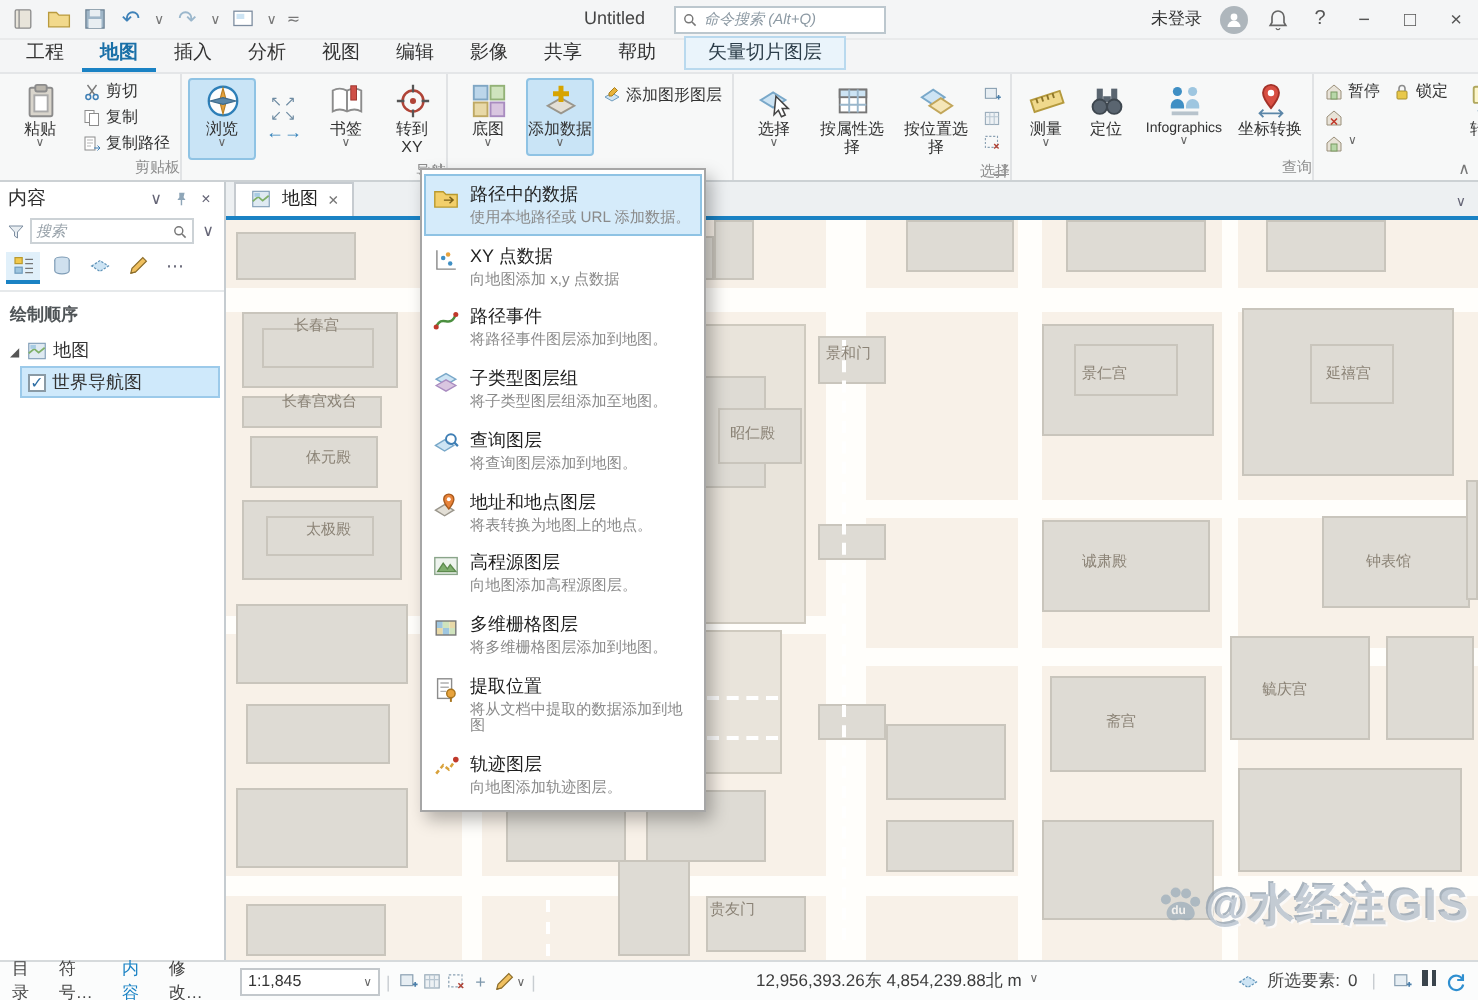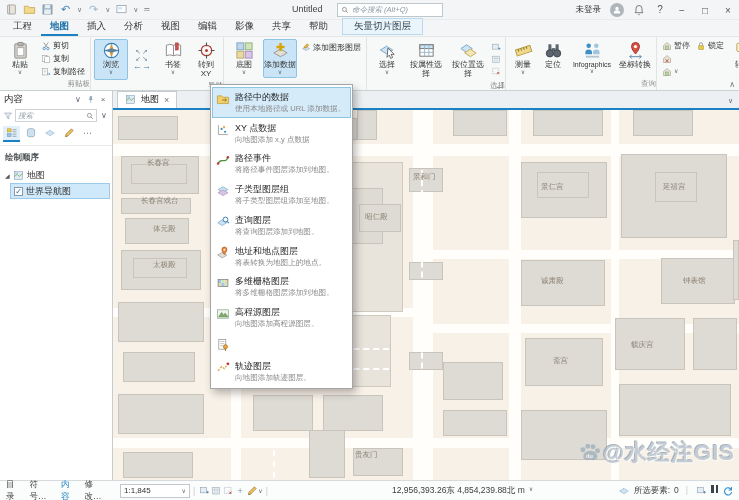--- a/index.html
+++ b/index.html
@@ -88,21 +88,21 @@
 .wmtext{font-size:22px;font-weight:bold;letter-spacing:1px;color:#b6c2cf;text-shadow:1px 1px 0 #fcfcfc,-1px -1px 0 #94a2b0}
 
 .bottombar{position:absolute;left:0;right:0;bottom:0;height:20px;background:#fbfcfc;border-top:1px solid #d6dadc;display:flex;align-items:center;font-size:8.5px;color:#444}
 .bbtabs{width:112px;display:flex;align-items:center;padding-left:3px;gap:1px;flex:none}
 .bbtab{padding:0 3px;color:#444}
 .bbtab.active{color:#1a82c4}
 .scalebox{width:70px;height:14px;border:1px solid #c3c8cc;background:#fff;display:flex;align-items:center;justify-content:space-between;padding:0 3px;margin-left:8px;flex:none}
 .scalebox .sv{font-size:8px;color:#333}
 .bbsep{color:#c8cdd1;margin:0 3px}
 .bbico{width:12px;height:12px;color:#7d97ab;display:flex;align-items:center;justify-content:center;font-size:9px}
-.coords{position:absolute;left:392px;font-size:8.5px;color:#3c3c3c;display:flex;gap:4px}
+.coords{position:absolute;left:378px;font-size:8.5px;color:#3c3c3c;display:flex;gap:4px}
 .bbright{position:absolute;right:5px;display:flex;align-items:flex-start;gap:4px}
 .pausebars{display:flex;gap:2px}
 .pbar{width:2.5px;height:8px;background:#3a444c}
 </style>
 </head>
 <body>
 
 <div class="titlebar">
   <span class="qicon">
       <svg viewBox="0 0 20 20">
@@ -753,54 +753,58 @@
           </svg>
         </span>
         <span class="mi-text">
           <div class="mi-t">地址和地点图层</div>
           <div class="mi-d">将表转换为地图上的地点。</div>
         </span>
       </div>
       <div class="mitem">
         <span class="mi-icon">
           <svg viewBox="0 0 20 20">
+            <rect x="2" y="4" width="16" height="12" fill="#eef3ee" stroke="#8aa58a"></rect>
+            <path d="M4 14 l4 -6 3 4 2 -3 4 5 Z" fill="#7fae6e" stroke="#5d8a4e"></path>
+          </svg>
+        </span>
+        <span class="mi-text">
+          <div class="mi-t">高程源图层</div>
+          <div class="mi-d">向地图添加高程源图层。</div>
+        </span>
+      </div>
+      <div class="mitem">
+        <span class="mi-icon">
+          <svg viewBox="0 0 20 20">
             <rect x="3" y="5" width="4.7" height="5" fill="#9ec6e0"></rect>
             <rect x="7.7" y="5" width="4.7" height="5" fill="#cfe3bd"></rect>
             <rect x="12.4" y="5" width="4.6" height="5" fill="#e8d9a8"></rect>
             <rect x="3" y="10" width="4.7" height="5" fill="#e8d9a8"></rect>
             <rect x="7.7" y="10" width="4.7" height="5" fill="#9ec6e0"></rect>
             <rect x="12.4" y="10" width="4.6" height="5" fill="#cfe3bd"></rect>
             <rect x="3" y="5" width="14" height="10" fill="none" stroke="#777"></rect>
           </svg>
         </span>
         <span class="mi-text">
           <div class="mi-t">多维栅格图层</div>
           <div class="mi-d">将多维栅格图层添加到地图。</div>
         </span>
       </div>
       <div class="mitem">
         <span class="mi-icon">
           <svg viewBox="0 0 20 20">
-            <rect x="2" y="4" width="16" height="12" fill="#eef3ee" stroke="#8aa58a"></rect>
-            <path d="M4 14 l4 -6 3 4 2 -3 4 5 Z" fill="#7fae6e" stroke="#5d8a4e"></path>
-          </svg>
-        </span>
-        <span class="mi-text">
-          <div class="mi-t">高程源图层</div>
-          <div class="mi-d">向地图添加高程源图层。</div>
-        </span>
-      </div>
-      <div class="mitem">
-        <span class="mi-icon">
-          <svg viewBox="0 0 20 20">
             <rect x="4" y="2" width="10" height="14" fill="#fff" stroke="#8c8c8c"></rect>
             <path d="M6 5 h6 M6 8 h6 M6 11 h4" stroke="#b0b0b0"></path>
             <circle cx="13.5" cy="12.5" r="3" fill="#e8a33d" stroke="#a8741d"></circle>
             <path d="M13.5 15.5 v3" stroke="#a8741d" stroke-width="1.4"></path>
           </svg>
+        </span>
+        <span class="mi-text">
+          <div class="mi-t">提取位置</div>
+          <div class="mi-d">将从文档中提取的数据添加到地图</div>
         </span>
       </div>
       <div class="mitem">
         <span class="mi-icon">
           <svg viewBox="0 0 20 20">
             <path d="M3 14 L8 8 L12 11 L17 4" fill="none" stroke="#d8a13a" stroke-width="1.8" stroke-dasharray="3 2"></path>
             <circle cx="17" cy="4" r="2" fill="#c0392b"></circle>
           </svg>
         </span>
         <span class="mi-text">

